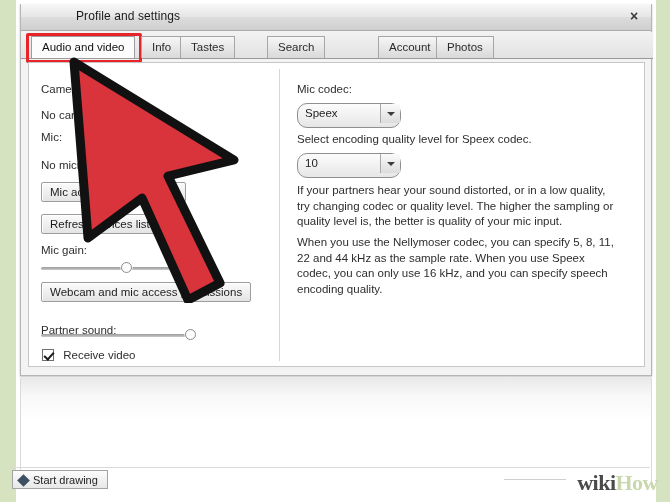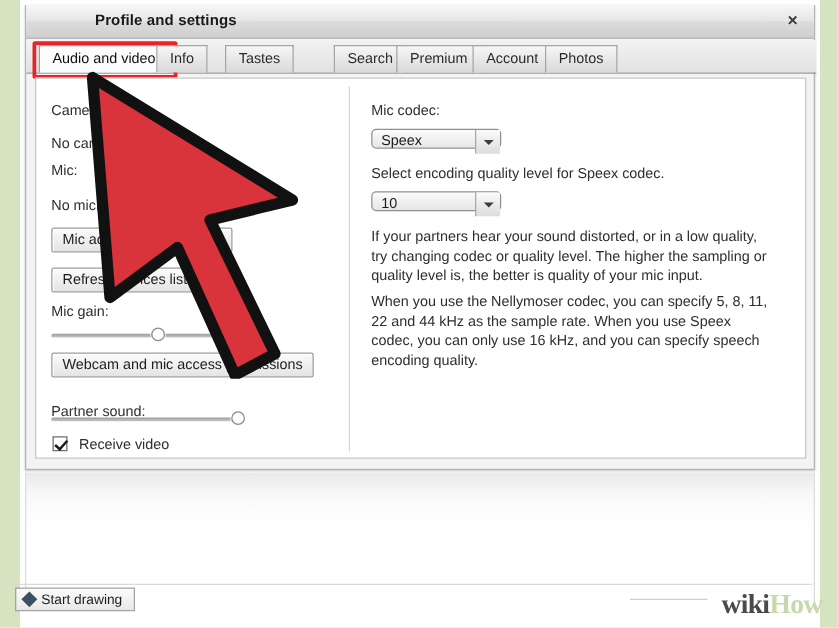--- a/index.html
+++ b/index.html
@@ -35,21 +35,21 @@
     box-shadow: 0 1px 2px rgba(0,0,0,.25);
   }
   #titlebar {
     position: relative;
     height: 27px;
     background: linear-gradient(to bottom, #f7f7f7 0%, #e6e6e6 48%, #dcdcdc 52%, #cfcfcf 100%);
     border-bottom: 1px solid #a9a9a9;
   }
   #title-text {
     position: absolute; left: 11px; top: 5px;
-    font-size: 12px; font-weight: bold; color: #1a1a1a;
+    font-size: 12px; font-weight: normal; color: #1a1a1a;
     letter-spacing: .1px;
     padding-left: 44px;
   }
   #close-btn {
     position: absolute; right: 8px; top: 4px;
     width: 18px; height: 18px;
     font-size: 14px; font-weight: bold; color: #3b3b3b;
     text-align: center; line-height: 17px;
     cursor: pointer;
   }
@@ -170,24 +170,24 @@
     left: 3px; top: 0px;
     width: 4px; height: 8px;
     border: solid #1b1b1b;
     border-width: 0 2px 2px 0;
     transform: rotate(42deg);
   }
 
   
   .dropdown {
     position: absolute;
-    width: 104px; height: 16px;
+    width: 104px; height: 25px;
     background: linear-gradient(to bottom,#fcfcfc,#e6e6e6);
     border: 1px solid #8f8f8f;
-    border-radius: 4px;
+    border-radius: 10px;
     cursor: pointer;
   }
   .dropdown .dd-value {
     position: absolute; left: 7px; top: 3px;
     font-size: 11.5px; color: #1d1d1d;
   }
   .dropdown .dd-arrow {
     position: absolute; right: 0; top: 0;
     width: 20px; height: 19px;
     background: linear-gradient(to bottom,#fbfbfb,#dcdcdc);
@@ -277,34 +277,31 @@
     <div id="titlebar">
       <div id="title-text">Profile and settings</div>
       <div id="close-btn">×</div>
     </div>
 
     <div id="tabstrip">
       <div class="tab active" style="left:10px;">
         <span>Audio and video</span>
         <div id="tab-highlight" style="border-color: rgb(232, 35, 42);"></div>
       </div>
-      <div class="tab" style="left:104px;">
+      <div class="tab" style="left:120px;">
         <span>Info</span>
       </div>
       <div class="tab" style="left:159px;">
         <span>Tastes</span>
       </div>
       <div class="tab" style="left:207px;margin-top:28px;">
         <span>Next</span>
       </div>
       <div class="tab" style="left:246px;">
         <span>Search</span>
-      </div>
-      <div class="tab" style="left:296px;">
-        <span>Premium</span>
       </div>
       <div class="tab" style="left:357px;">
         <span>Account</span>
       </div>
       <div class="tab" style="left:415px;">
         <span>Photos</span>
       </div>
     </div>
 
     <div id="content-panel">

